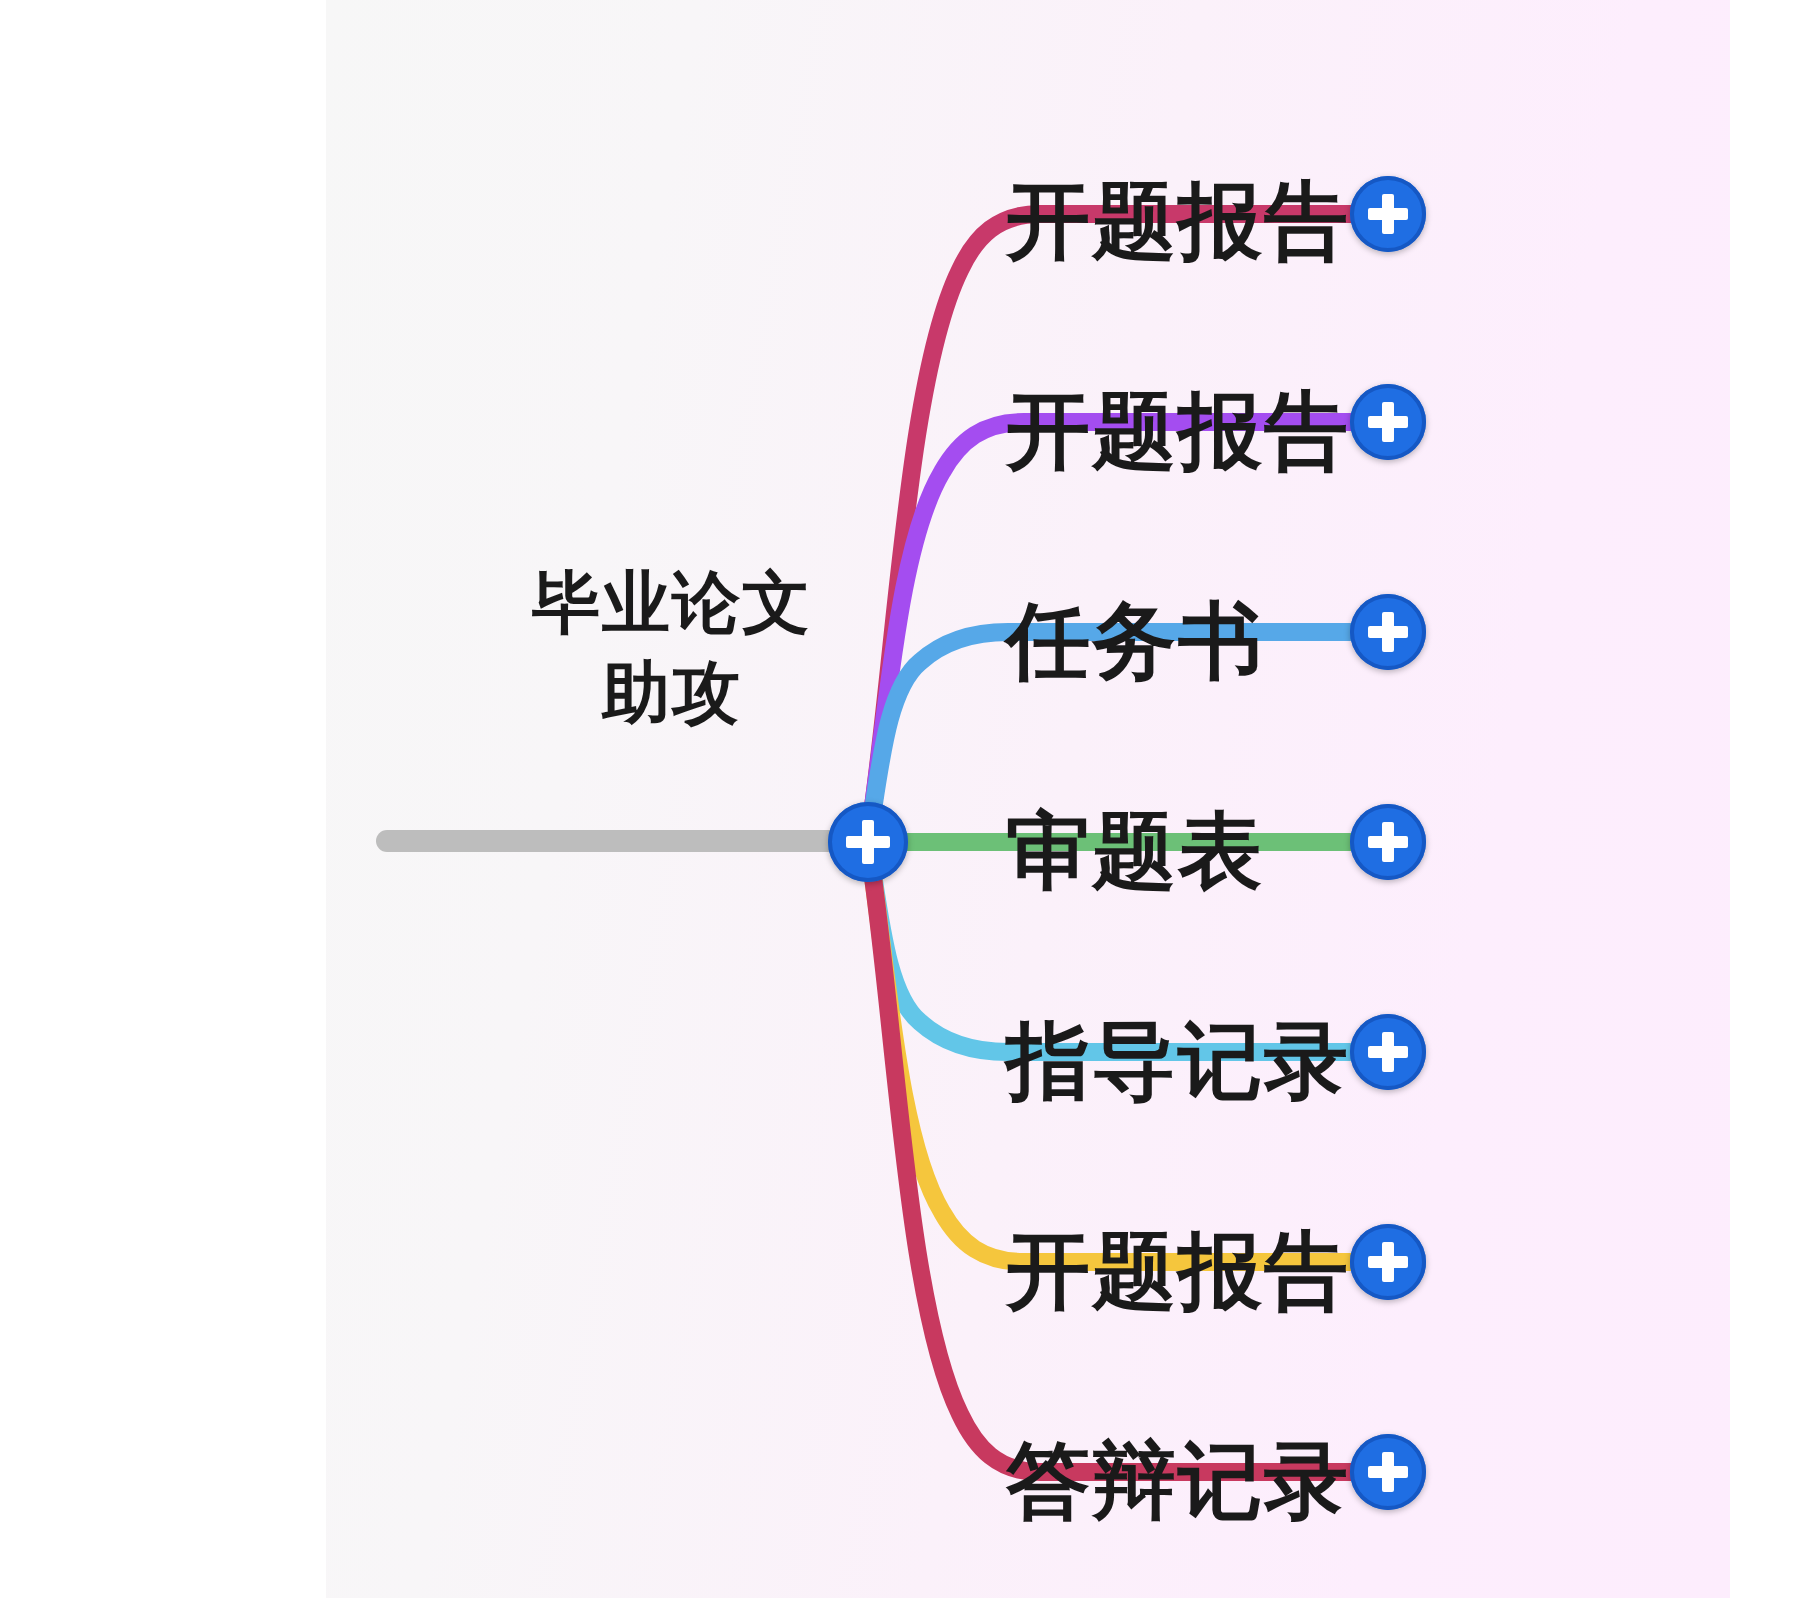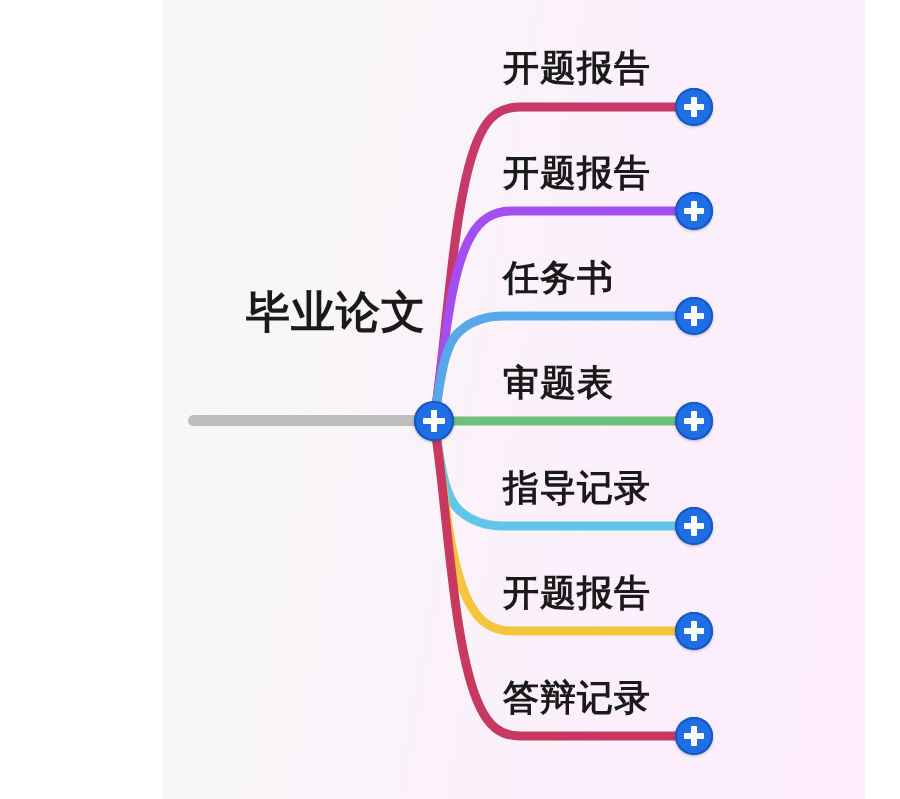--- a/index.html
+++ b/index.html
@@ -78,38 +78,39 @@
     width: 20px;
     margin-top: -3px;
   }
   .plus-node.center::before { top: 9px; height: 22px; }
   .plus-node.center::after { left: 9px; width: 22px; }
 
   
   .branch-label {
     position: absolute;
     color: #1a1a1a;
-    font-size: 36px;
+    font-size: 42px;
     font-weight: 700;
     line-height: 1;
     white-space: nowrap;
     letter-spacing: 1px;
     font-family: "DejaVu Sans", "Liberation Sans", sans-serif;
+    margin-top: 40px;
   }
   
   #root-label {
     position: absolute;
     text-align: center;
     color: #1a1a1a;
-    font-size: 44px;
+    font-size: 34px;
     font-weight: 700;
     line-height: 1.32;
     letter-spacing: 1px;
     white-space: nowrap;
-    font-family: Liberation Sans, sans-serif;
+    font-family: Liberation Mono, monospace;
   }
   #root-label div { display: block; }
 </style>
 </head>
 <body>
 
 <div id="screen">
   <div id="canvas">
 
     <svg id="edges" viewBox="0 0 702 799" preserveAspectRatio="none" aria-hidden="true">
@@ -128,20 +129,21 @@
         <path d="M271 421 C 281 487 286 569 308 606 C 317 622 329 631 349 631 L 531 631" stroke="#f5c63d"></path>
 
         <path d="M271 421 C 285 512 290 652 317 707 C 325 724 336 736 357 736 L 531 736" stroke="#c8395f"></path>
       </g>
     </svg>
 
     <div class="trunk" style="left:25px; top:415px; width:248px;"></div>
 
     <div id="root-label" style="left:78px; top:283px; width:190px;">
       <div>毕业论文</div>
+      <div>助攻</div>
     </div>
 
     <div class="plus-node center" style="left:271px; top:421px;"></div>
 
     <div class="branch-label" style="left:340px; top:50px;">开题报告</div>
     <div class="branch-label" style="left:340px; top:155px;">开题报告</div>
     <div class="branch-label" style="left:340px; top:260px;">任务书</div>
     <div class="branch-label" style="left:340px; top:365px;">审题表</div>
     <div class="branch-label" style="left:340px; top:470px;">指导记录</div>
     <div class="branch-label" style="left:340px; top:575px;">开题报告</div>

